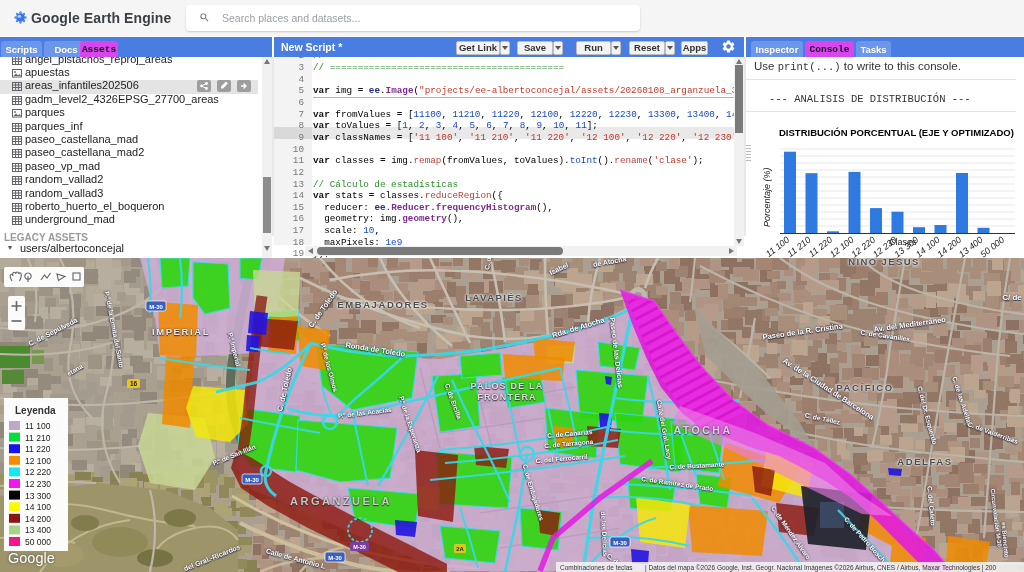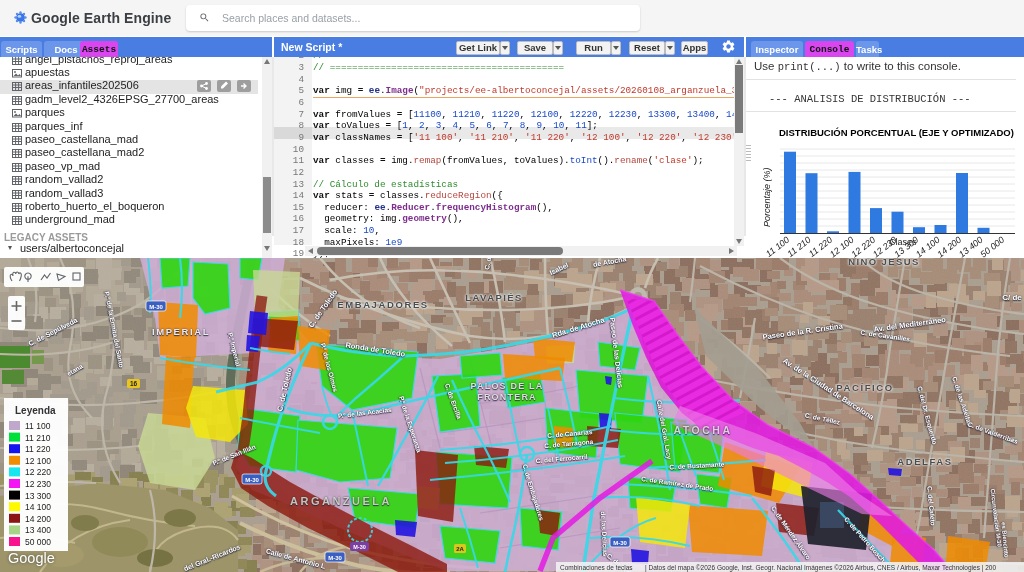--- a/index.html
+++ b/index.html
@@ -101,21 +101,21 @@
     <div class="btn" style="left:355px; width:36px;">Reset</div>
       <div class="btn dd" style="left:391px;"></div>
     <div class="btn" style="left:407px; width:27px;">Apps</div>
     <svg style="position:absolute; left:447px; top:2px;" width="15" height="15" viewBox="0 0 24 24">
         <path fill="#fff" d="M19.14 12.94c.04-.3.06-.61.06-.94 0-.32-.02-.64-.07-.94l2.03-1.58a.49.49 0 0 0 .12-.61l-1.92-3.32a.488.488 0 0 0-.59-.22l-2.39.96c-.5-.38-1.03-.7-1.62-.94l-.36-2.54a.484.484 0 0 0-.48-.41h-3.84c-.24 0-.43.17-.47.41l-.36 2.54c-.59.24-1.13.57-1.62.94l-2.39-.96c-.22-.08-.47 0-.59.22L2.74 8.87c-.12.21-.08.47.12.61l2.03 1.58c-.05.3-.09.63-.09.94s.02.64.07.94l-2.03 1.58a.49.49 0 0 0-.12.61l1.92 3.32c.12.22.37.29.59.22l2.39-.96c.5.38 1.03.7 1.62.94l.36 2.54c.05.24.24.41.48.41h3.84c.24 0 .44-.17.47-.41l.36-2.54c.59-.24 1.13-.56 1.62-.94l2.39.96c.22.08.47 0 .59-.22l1.92-3.32c.12-.22.07-.47-.12-.61l-2.01-1.58zM12 15.6A3.61 3.61 0 0 1 8.4 12c0-1.98 1.62-3.6 3.6-3.6s3.6 1.62 3.6 3.6-1.62 3.6-3.6 3.6z"></path>
       </svg>
   </div>
   <div class="bluebar" id="bb-right">
     <div class="tab" style="left:5px;width:52px;">Inspector</div>
     <div class="tab act" style="left:59px;width:49px;">Console</div>
-    <div class="tab" style="left:110px;width:23px;">Tasks</div>
+    <div class="tab" style="left:110px;width:35px;">Tasks</div>
   </div>
 
   <div id="panels">
     <div id="leftpanel">
       <div id="alist">
 <div class="arow" style="top:-3.5px;">
             <svg class="ic" width="10" height="10" viewBox="0 0 10 10">
               <g stroke="#5f6368" stroke-width="1" fill="none">
                 <rect x="0.5" y="1.5" width="9" height="8"></rect>
                 <line x1="0.5" y1="4" x2="9.5" y2="4"></line>

